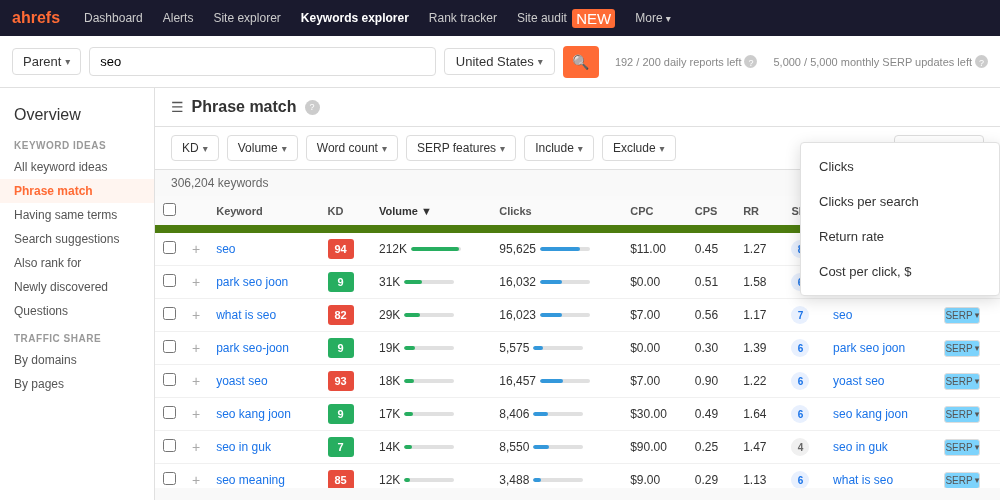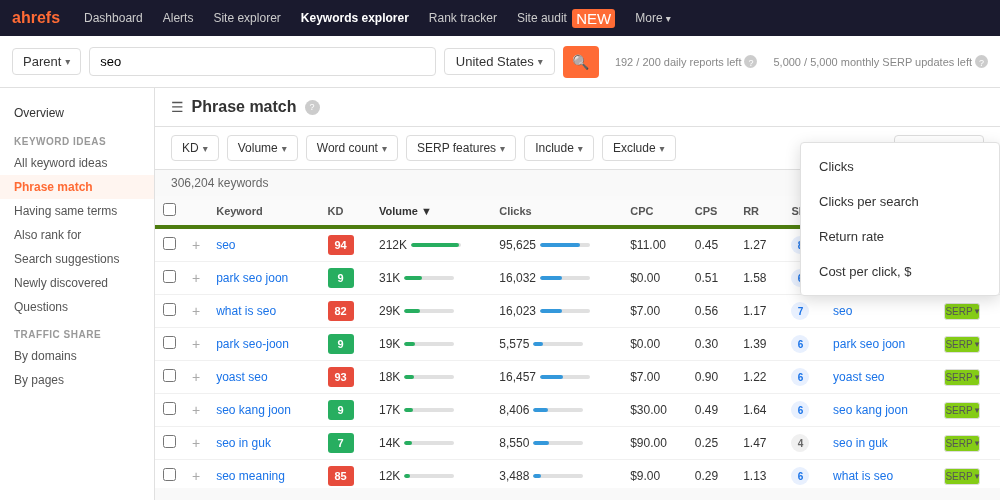--- a/index.html
+++ b/index.html
@@ -24,21 +24,21 @@
     .search-btn { background: #ff6b35; border: none; border-radius: 4px; width: 36px; height: 32px; cursor: pointer; display: flex; align-items: center; justify-content: center; color: #fff; font-size: 14px; }
     .reports-info { font-size: 11px; color: #888; margin-left: 8px; display: flex; gap: 16px; white-space: nowrap; }
     .reports-info span { display: flex; align-items: flex-end; gap: 3px; }
     .info-icon { width: 13px; height: 13px; background: #ccc; border-radius: 50%; color: #fff; font-size: 9px; display: inline-flex; align-items: center; justify-content: center; cursor: pointer; }
 
     
     .main-layout { display: flex; height: calc(500px - 36px - 52px); }
 
     
     .sidebar { width: 155px; background: #fff; border-right: 1px solid #e0e0e0; padding: 12px 0; overflow-y: auto; flex-shrink: 0; }
-    .sidebar-overview { padding: 6px 14px; font-size: 12px; color: #333; cursor: pointer; }
+    .sidebar-overview { padding: 6px 14px; font-size: 16px; color: #333; cursor: pointer; }
     .sidebar-section-title { padding: 10px 14px 4px; font-size: 10px; font-weight: 700; color: #999; text-transform: uppercase; letter-spacing: 0.5px; }
     .sidebar-item { padding: 5px 14px; font-size: 12px; color: #555; cursor: pointer; border-radius: 0; }
     .sidebar-item.active { color: #ff6b35; font-weight: 600; background: #fff5f0; }
 
     
     .content { flex: 1; background: #f9f9f9; overflow: hidden; position: relative; }
 
     
     .page-header { background: #fff; border-bottom: 1px solid #e0e0e0; padding: 10px 16px; display: flex; align-items: center; gap: 8px; }
     .hamburger-icon { cursor: pointer; color: #555; font-size: 14px; }
@@ -51,35 +51,35 @@
     .filter-btn::after { content: '▾'; font-size: 10px; color: #666; }
     .more-filters-btn { display: flex; align-items: center; gap: 4px; border: 1px solid #ddd; border-radius: 4px; padding: 5px 10px; background: #fff; cursor: pointer; font-size: 12px; color: #333; margin-left: auto; }
     .more-filters-btn::after { content: '▾'; font-size: 10px; color: #666; }
 
     
     .keywords-count { padding: 6px 16px; font-size: 12px; color: #666; background: #f9f9f9; }
 
     
     .table-container { overflow: auto; height: calc(100% - 46px - 46px - 28px); background: #fff; position: relative; }
     table { width: 100%; border-collapse: collapse; font-size: 12px; }
-    thead tr { background: #f97316; border-bottom: 4px solid #4d7c0f; }
+    thead tr { background: #f97316; border-bottom: 8px solid #4d7c0f; }
     thead th { padding: 7px 8px; text-align: left; font-weight: 600; color: #555; font-size: 11px; white-space: nowrap; border-bottom: 1px solid #e0e0e0; position: sticky; top: 0; background: #fafafa; }
     thead th.sortable { cursor: pointer; }
     thead th.sorted { color: #333; }
     tbody tr { border-bottom: 1px solid #f0f0f0; }
     td { padding: 6px 8px; vertical-align: middle; }
     .checkbox-col { width: 20px; }
     .keyword-link { color: #1a73e8; text-decoration: none; cursor: pointer; }
     .kd-badge { display: inline-flex; align-items: center; justify-content: center; width: 26px; height: 20px; border-radius: 3px; color: #fff; font-size: 11px; font-weight: 700; }
     .kd-red { background: #e74c3c; }
     .kd-green { background: #27ae60; }
     .volume-bar { display: flex; align-items: center; gap: 4px; }
     .bar-track { width: 50px; height: 4px; background: #e0e0e0; border-radius: 2px; overflow: hidden; }
     .bar-fill-green { height: 100%; background: #27ae60; border-radius: 2px; }
-    .serp-btn { border: 1px solid #ddd; border-radius: 3px; padding: 2px 0; font-size: 10px; cursor: pointer; background: #84cc16; color: #555; display: flex; align-items: center; gap: 2px; }
+    .serp-btn { border: 1px solid #ddd; border-radius: 3px; padding: 2px 0; font-size: 10px; cursor: pointer; background: #7dd3fc; color: #555; display: flex; align-items: center; gap: 2px; }
     .serp-btn::after { content: '▾'; font-size: 9px; }
     .circle-num { width: 18px; height: 18px; border-radius: 50%; background: #e8f0fe; color: #1a73e8; font-size: 10px; display: inline-flex; align-items: center; justify-content: center; font-weight: 600; }
     .circle-num-gray { background: #f0f0f0; color: #666; }
     .plus-btn { color: #aaa; cursor: pointer; font-size: 14px; }
     .add-col { width: 18px; text-align: center; }
 
     
     .dropdown-overlay { position: absolute; top: 54px; right: 0; background: #fff; border: 1px solid #e0e0e0; border-radius: 4px; box-shadow: 0 4px 16px rgba(0,0,0,0.15); z-index: 100; width: 200px; padding: 6px 0; }
     .dropdown-item { padding: 10px 18px; font-size: 13px; color: #333; cursor: pointer; }
 
@@ -122,22 +122,22 @@
 </div>
 
 <div class="main-layout">
 
   <div class="sidebar">
     <div class="sidebar-overview">Overview</div>
     <div class="sidebar-section-title">KEYWORD IDEAS</div>
     <div class="sidebar-item">All keyword ideas</div>
     <div class="sidebar-item active">Phrase match</div>
     <div class="sidebar-item">Having same terms</div>
+    <div class="sidebar-item">Search suggestions</div>
     <div class="sidebar-item">Also rank for</div>
-    <div class="sidebar-item">Search suggestions</div>
     <div class="sidebar-item">Newly discovered</div>
     <div class="sidebar-item">Questions</div>
     <div class="sidebar-section-title">TRAFFIC SHARE</div>
     <div class="sidebar-item">By domains</div>
     <div class="sidebar-item">By pages</div>
   </div>
 
   <div class="content">
 
     <div class="page-header">

